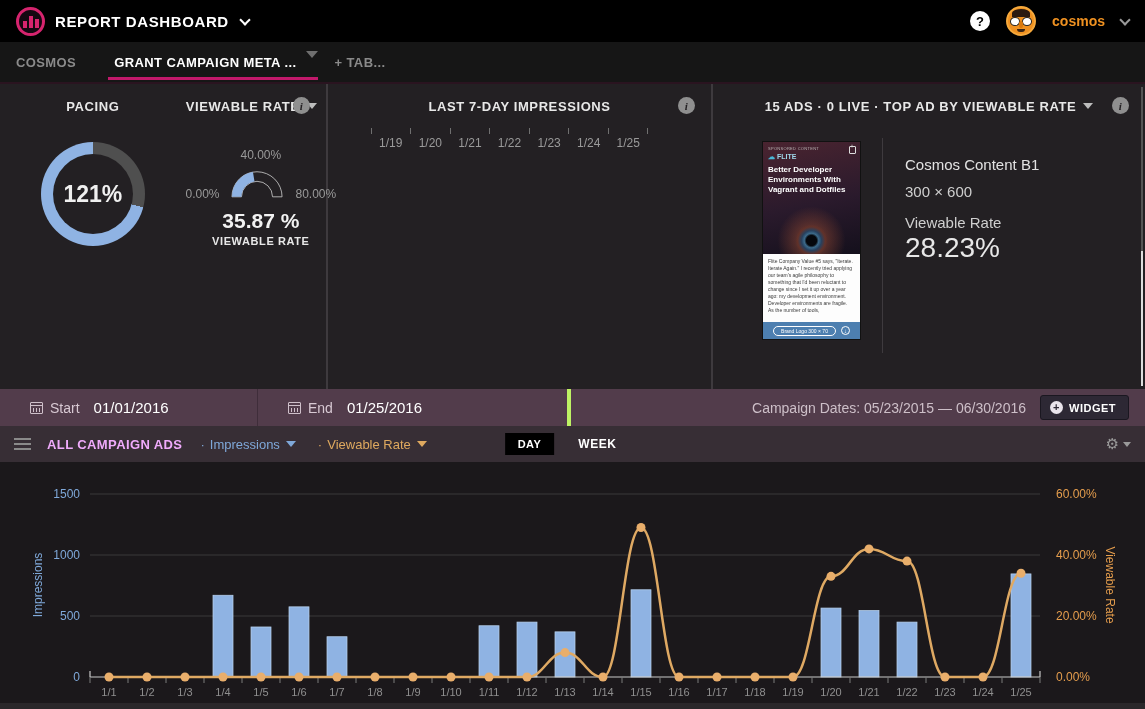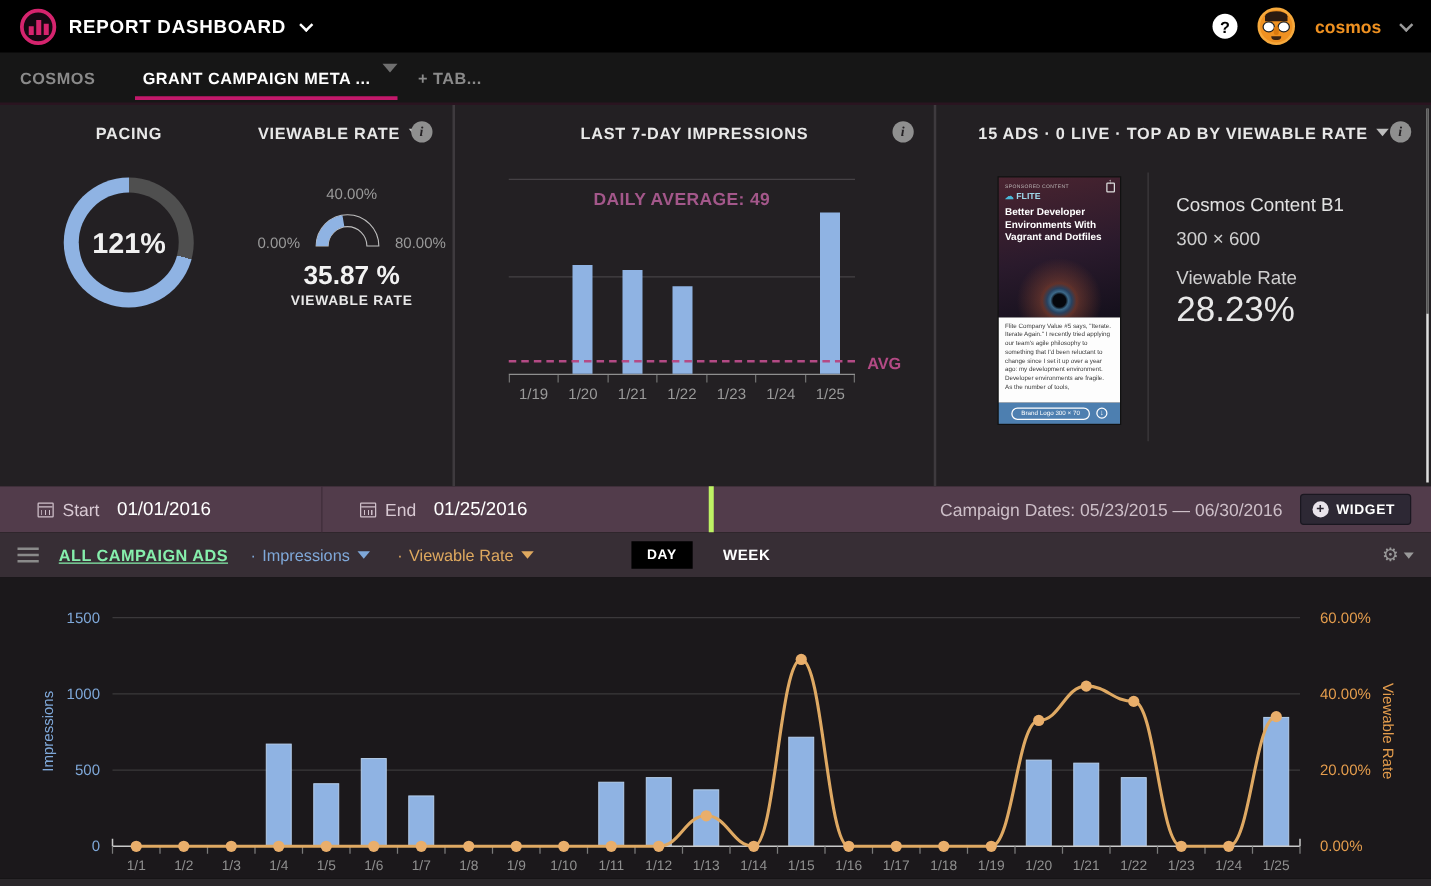--- a/index.html
+++ b/index.html
@@ -36,21 +36,21 @@
     letter-spacing:.4px; position:relative; cursor:pointer; white-space:nowrap; }
   .tab.active { color:#fff; }
   .tab.active::after { content:""; position:absolute; left:-6px; right:-22px; bottom:2px; height:3px; background:#c2196b; }
   .tab-caret { width:0; height:0; border-left:6px solid transparent; border-right:6px solid transparent;
     border-top:7px solid #6f6f6f; position:absolute; right:-22px; top:9px; }
   .plus { font-weight:bold; margin-right:4px; }
 
   
   .panels { height:305px; background:#232023; display:flex; }
   .panel { position:relative; }
-  .panel1 { width:364px; border-right:2px solid #3e3a3e; }
+  .panel1 { width:328px; border-right:2px solid #3e3a3e; }
   .panel2 { width:385px; border-right:2px solid #3e3a3e; }
   .panel3 { flex:1; }
   .panel-head { height:44px; display:flex; align-items:center; justify-content:center;
     color:#e8e8e8; font-weight:bold; font-size:13px; letter-spacing:.6px; position:relative; }
   .info { position:absolute; right:16px; top:13px; width:17px; height:17px; border-radius:50%;
     background:#8f8f8f; color:#232023; font:italic bold 11px "Liberation Serif", serif;
     display:flex; align-items:center; justify-content:center; cursor:pointer; }
   .dcaret { width:0; height:0; border-left:5px solid transparent; border-right:5px solid transparent;
     border-top:6px solid currentColor; display:inline-block; margin-left:7px; }
 
@@ -134,21 +134,21 @@
   .db-camp { color:#cdbfc8; font-size:14px; }
   .widgetbtn { background:#2d2834; border:1px solid #1a1720; border-radius:3px; color:#fff; font-weight:bold;
     font-size:11px; letter-spacing:.5px; padding:5px 12px 5px 9px; display:flex; align-items:center; gap:6px; cursor:pointer; }
   .widgetbtn .wplus { width:13px; height:13px; border-radius:50%; background:#e9e4eb; color:#2d2834;
     font-weight:bold; font-size:11px; line-height:12px; text-align:center; }
 
   
   .controls { height:36px; background:#372e35; display:flex; align-items:center; padding:0 14px; position:relative; }
   .burger { display:flex; flex-direction:column; gap:3px; margin-right:16px; cursor:pointer; }
   .burger i { width:17px; height:2px; background:#8a8a8a; }
-  .c-title { color:#86efac; font-weight:bold; font-size:13px; letter-spacing:.4px; margin-right:18px;text-decoration:underline; }
+  .c-title { color:#f0abfc; font-weight:bold; font-size:13px; letter-spacing:.4px; margin-right:18px; }
   .c-metric { font-size:13px; display:flex; align-items:center; margin-right:22px; cursor:pointer; }
   .c-metric .b { margin-right:5px; }
   .c-metric .mcaret { width:0;height:0;border-left:5px solid transparent;border-right:5px solid transparent;
     border-top:6px solid currentColor; margin-left:6px; }
   .m-blue { color:#7fa8d9; } .m-orange { color:#dfa95f; }
   .c-center { position:absolute; left:50%; transform:translateX(-50%); display:flex; align-items:center; }
   .daybtn { background:#000; color:#fff; font-weight:bold; font-size:11px; letter-spacing:.5px;
     padding:5px 13px; cursor:pointer; }
   .weekbtn { color:#fff; font-weight:bold; font-size:12px; letter-spacing:.5px; padding:5px 24px; cursor:pointer; }
   .c-right { margin-left:auto; display:flex; align-items:center; gap:4px; color:#9a9a9a; cursor:pointer; }
@@ -229,44 +229,20 @@
           <div class="g-cap">VIEWABLE RATE</div>
         </div>
       </div>
     </div>
   </div>
 
   <div class="panel panel2">
     <div class="panel-head">
       <span>LAST 7-DAY IMPRESSIONS</span>
       <span class="info">i</span>
-    </div>
-    <div class="p2chart">
-      <div class="p2grid" style="top:0"></div>
-      <div class="p2grid" style="top:50%"></div>
-      <div class="p2-avg-title">DAILY AVERAGE: 49</div>
-      <div class="p2-bars" id="p2-bars">
-          <div class="p2slot"></div>
-          <div class="p2slot">
-            <div class="p2bar" style="height: 55.814%;"></div>
-          </div>
-          <div class="p2slot">
-            <div class="p2bar" style="height: 53.4884%;"></div>
-          </div>
-          <div class="p2slot">
-            <div class="p2bar" style="height: 44.7674%;"></div>
-          </div>
-          <div class="p2slot"></div>
-          <div class="p2slot"></div>
-          <div class="p2slot">
-            <div class="p2bar" style="height: 82.5581%;"></div>
-          </div>
-        </div>
-      <div class="p2avg"></div>
-      <div class="p2avg-label">AVG</div>
     </div>
     <div class="p2ticks">
         <i></i>
         <i></i>
         <i></i>
         <i></i>
         <i></i>
         <i></i>
         <i></i>
       </div>

